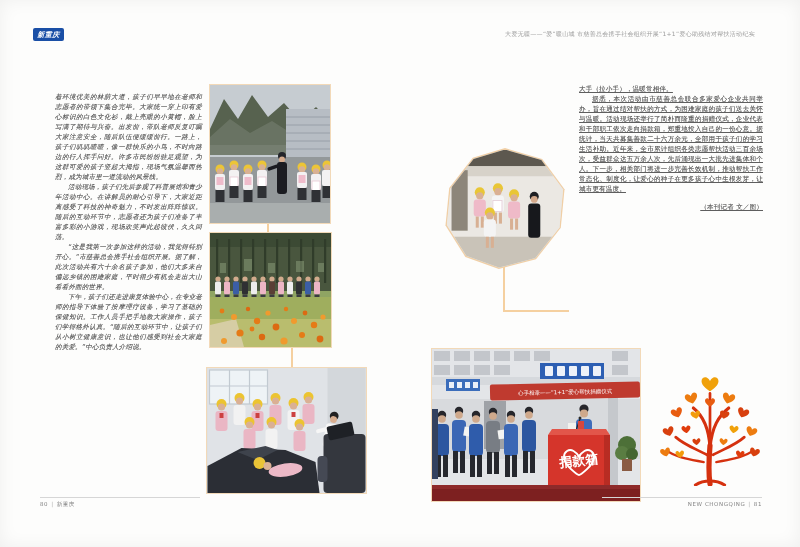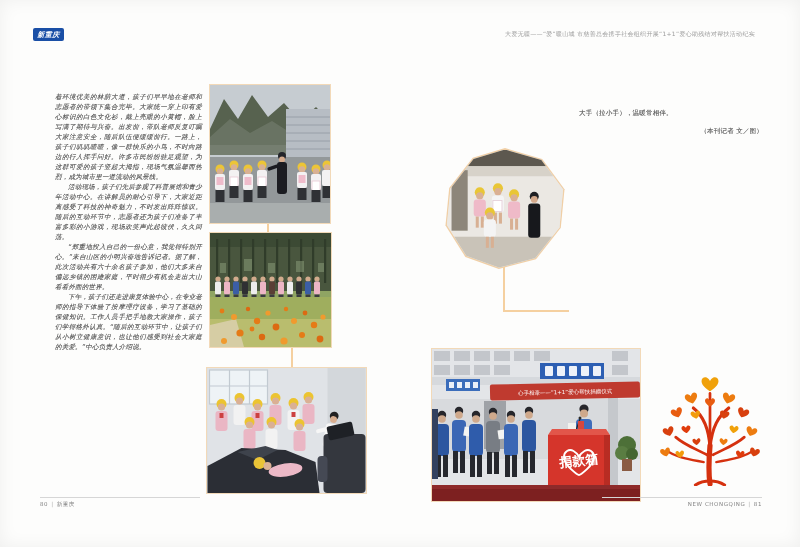--- a/index.html
+++ b/index.html
@@ -75,21 +75,21 @@
 <div class="spread">
 
   <div class="logo">
     <span>新重庆</span>
   </div>
   <div class="header-title">大爱无疆——“爱”暖山城 市慈善总会携手社会组织开展“1+1”爱心助残结对帮扶活动纪实</div>
 
   <div class="textcol" style="left:55px; top:92px; width:147px;font-style:italic;">
     <p class="cont">着环境优美的林荫大道，孩子们早早地在老师和志愿者的带领下集合完毕。大家统一穿上印有爱心标识的白色文化衫，戴上亮眼的小黄帽，脸上写满了期待与兴奋。出发前，带队老师反复叮嘱大家注意安全，随后队伍便缓缓前行。一路上，孩子们叽叽喳喳，像一群快乐的小鸟，不时向路边的行人挥手问好。许多市民纷纷驻足观望，为这群可爱的孩子竖起大拇指，现场气氛温馨而热烈，成为城市里一道流动的风景线。</p>
     <p>活动现场，孩子们先后参观了科普展馆和青少年活动中心。在讲解员的耐心引导下，大家近距离感受了科技的神奇魅力，不时发出阵阵惊叹。随后的互动环节中，志愿者还为孩子们准备了丰富多彩的小游戏，现场欢笑声此起彼伏，久久回荡。</p>
-    <p>“郑重地投入自己的一份心意，我觉得特别开心。”来自山区的小明兴奋地告诉记者。据了解，此次活动共有六十余名孩子参加，他们大多来自偏远乡镇的困难家庭，平时很少有机会走出大山看看外面的世界。</p>
+    <p>“这是我第一次参加这样的活动，我觉得特别开心。”市慈善总会携手社会组织开展。据了解，此次活动共有六十余名孩子参加，他们大多来自偏远乡镇的困难家庭，平时很少有机会走出大山看看外面的世界。</p>
     <p>下午，孩子们还走进康复体验中心，在专业老师的指导下体验了按摩理疗设备，学习了基础的保健知识。工作人员手把手地教大家操作，孩子们学得格外认真。“随后的互动环节中，让孩子们从小树立健康意识，也让他们感受到社会大家庭的关爱。”中心负责人介绍说。</p>
   </div>
 
   <div class="photo" style="left:209px; top:84px; width:122px; height:140px;">
     <svg viewBox="0 0 120 138">
       <rect width="120" height="138" fill="#c6ccd1"></rect>
       <path d="M0 44 L14 14 L28 34 L42 10 L58 32 L74 18 L90 36 L106 22 L120 36 V60 H0 Z" fill="#57624f"></path>
       <path d="M0 52 L20 34 L40 48 L62 36 L84 50 L104 40 L120 50 V70 H0 Z" fill="#6c7665" opacity=".9"></path>
       <rect x="76" y="24" width="44" height="52" fill="#b7bdc4"></rect>
       <g stroke="#989fa8" stroke-width="1">
@@ -400,22 +400,23 @@
             <circle cy="-1" r="3.4" fill="#d4a98b"></circle>
           <rect x="-6" y="3" width="12" height="34" rx="3" fill="#17181c"></rect>
         </g>
       </svg>
     </div>
   </div>
 
   <div class="connector" style="left:503px; top:267px; width:1.5px; height:44px;"></div>
   <div class="connector" style="left:503px; top:310px; width:66px; height:1.5px;"></div>
 
-  <div class="textcol" style="left:579px; top:108px; width:184px;">
+  <div class="textcol" style="left:579px; top:84px; width:184px;text-decoration:underline;">
     <p class="cont">大手（拉小手），温暖常相伴。</p>
+    <p>据悉，本次活动由市慈善总会联合多家爱心企业共同举办，旨在通过结对帮扶的方式，为困难家庭的孩子们送去关怀与温暖。活动现场还举行了简朴而隆重的捐赠仪式，企业代表和干部职工依次走向捐款箱，郑重地投入自己的一份心意。据统计，当天共募集善款二十六万余元，全部用于孩子们的学习生活补助。近年来，全市累计组织各类志愿帮扶活动三百余场次，受益群众达五万余人次，先后涌现出一大批先进集体和个人。下一步，相关部门将进一步完善长效机制，推动帮扶工作常态化、制度化，让爱心的种子在更多孩子心中生根发芽，让城市更有温度。</p>
     <p class="attribution">（本刊记者 文／图）</p>
   </div>
 
   <div class="photo" style="left:431px; top:348px; width:210px; height:154px;">
     <svg viewBox="0 0 208 152">
       <rect width="208" height="152" fill="#e3e5e8"></rect>
       <g fill="#c3c6cb">
         <rect x="2" y="2" width="16" height="10"></rect>
           <rect x="22" y="2" width="16" height="10"></rect>
         <rect x="42" y="2" width="16" height="10"></rect>

